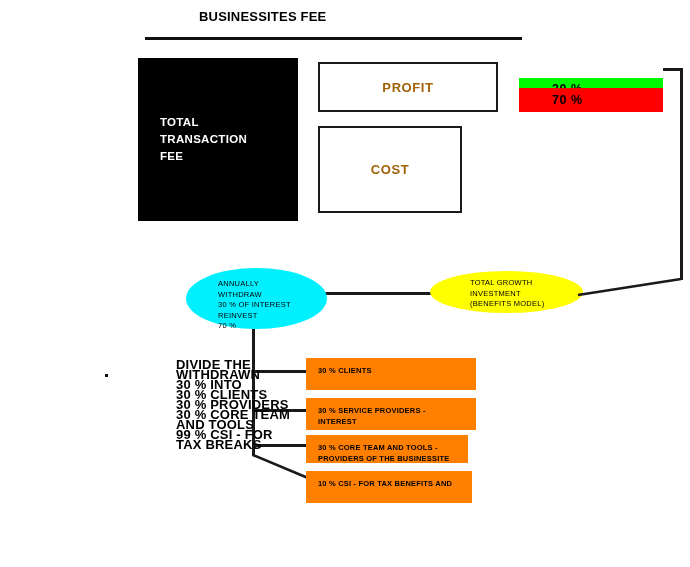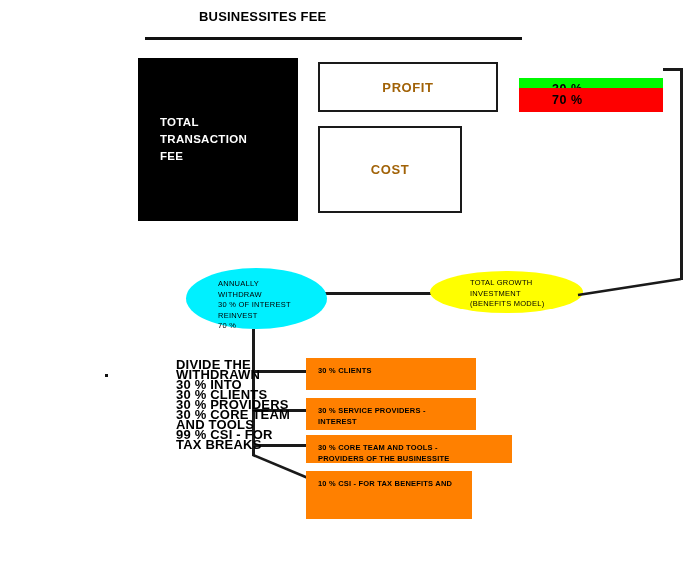--- a/index.html
+++ b/index.html
@@ -79,22 +79,22 @@
 
   
   .orange-box{
     position:absolute;background:#ff8000;color:#000;
     font-size:7.5px;font-weight:bold;line-height:11px;letter-spacing:0.2px;
     box-sizing:border-box;padding:7px 0 0 12px;
   }
   .orange-box span{display:block;white-space:nowrap;}
   .ob1{left:306px;top:358px;width:170px;height:32px;}
   .ob2{left:306px;top:398px;width:170px;height:32px;}
-  .ob3{left:306px;top:435px;width:206px;height:28px;}
-  .ob4{left:306px;top:471px;width:166px;height:48px;}
+  .ob3{left:306px;top:435px;width:162px;height:28px;}
+  .ob4{left:306px;top:471px;width:166px;height:32px;}
 
   
   .ln{position:absolute;background:#1a1a1a;}
   .h{height:2.5px;}
   .v{width:2.5px;}
 
   .dot{
     position:absolute;left:105px;top:374px;width:3px;height:3px;background:#111;
   }
 

